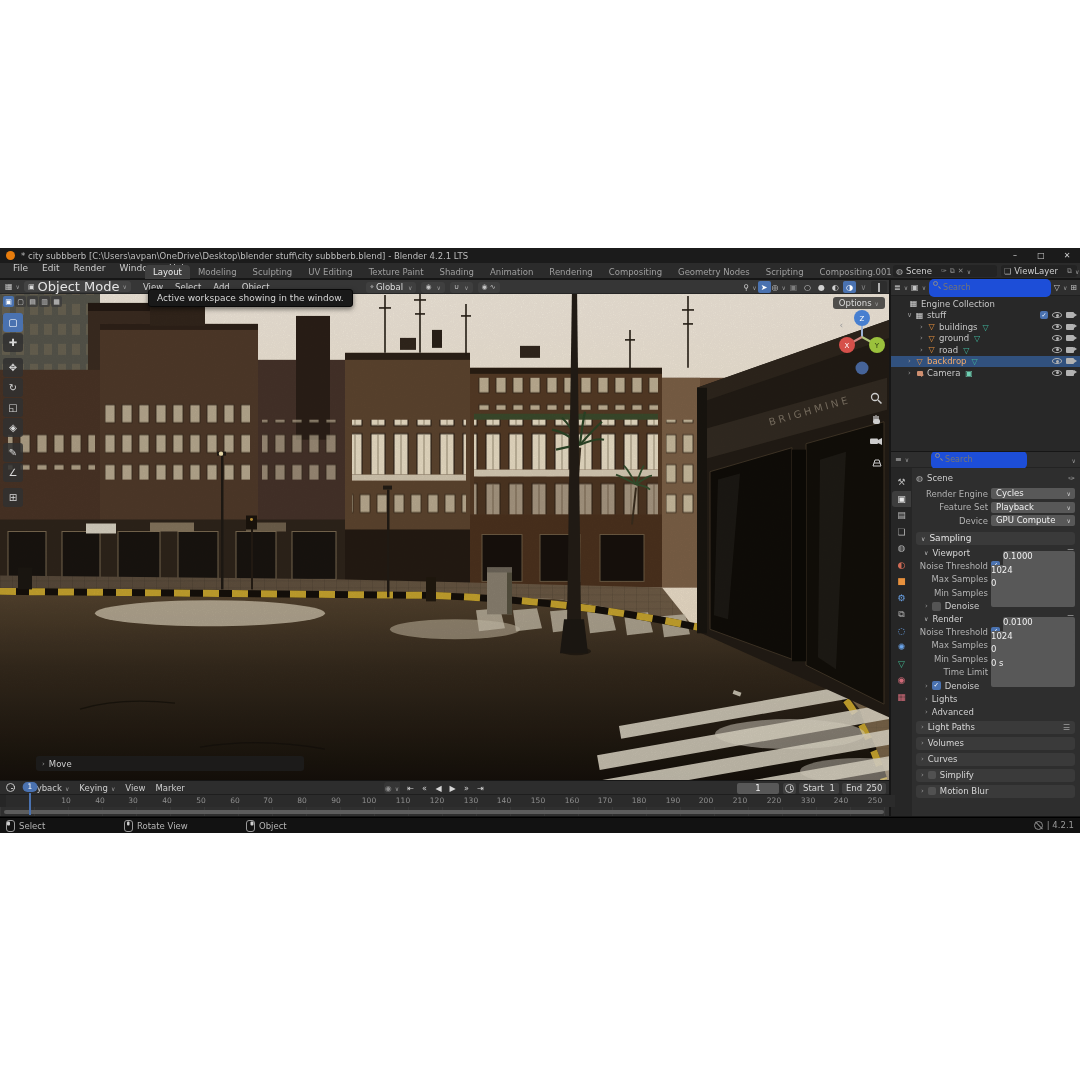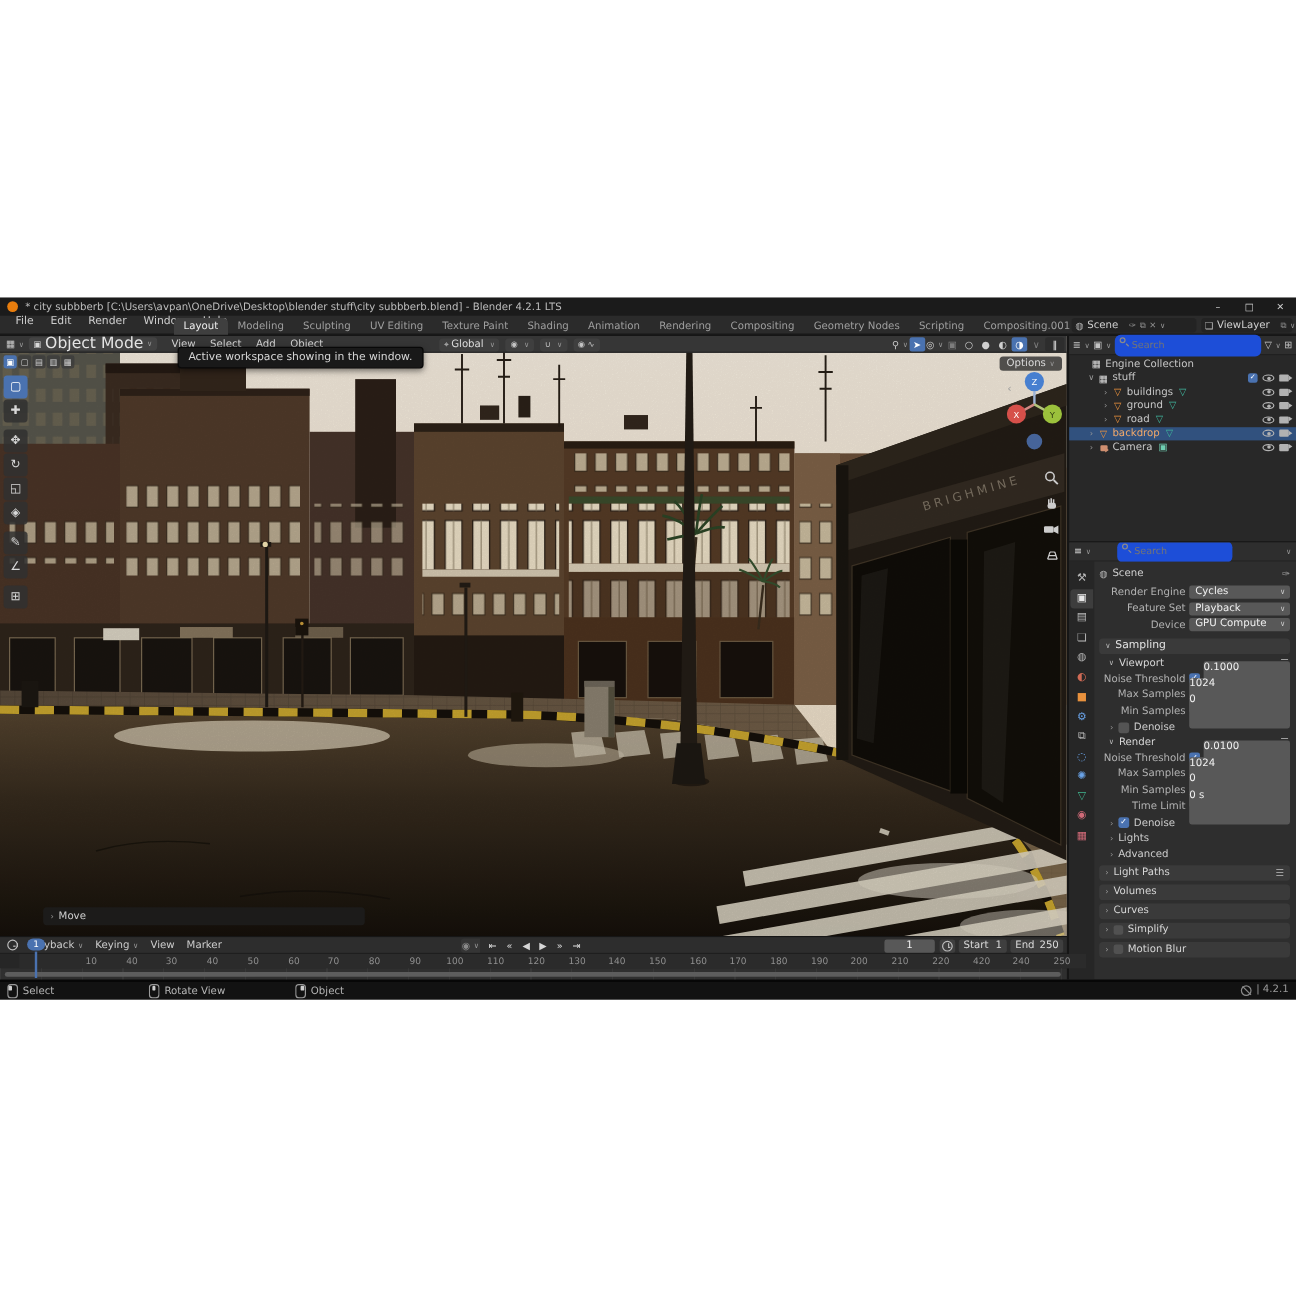--- a/index.html
+++ b/index.html
@@ -125,21 +125,21 @@
   .tlmenu{padding:0 5px;color:#cdcdcd;font-size:8.5px}
   .clockic{width:9px;height:9px;border:1px solid #bdbdbd;border-radius:50%;position:relative;margin:0 2px}
   .clockic::after{content:"";position:absolute;left:3.5px;top:1.5px;width:1px;height:3px;background:#bdbdbd}
   .clockic::before{content:"";position:absolute;left:3.5px;top:4px;width:2.5px;height:1px;background:#bdbdbd}
   .transport{position:absolute;left:404px;top:1px;display:flex;gap:1px}
   .tpb{width:13px;height:12px;display:flex;align-items:center;justify-content:center;color:#d6d6d6;font-size:8px}
   .recb{position:absolute;left:384px;top:1px;width:16px;height:12px;background:#353535;border-radius:3px 0 0 3px;color:#8b8b8b;display:flex;align-items:center;justify-content:center;font-size:8px}
   .curframe{position:absolute;left:737px;top:1.5px;width:42px;height:11px;background:#585858;border-radius:2px;color:#f2f2f2;text-align:center;line-height:11px;font-size:8.5px}
   .tlclock{position:absolute;left:783px;top:1.5px;width:13px;height:11px;background:#3f3f3f;border-radius:2px;display:flex;align-items:center;justify-content:center}
   .sefield{position:absolute;top:1.5px;height:11px;background:#3f3f3f;border-radius:2px;display:flex;align-items:center;font-size:8.5px;color:#d9d9d9;padding:0 4px;gap:4px}
-  .ruler{position:absolute;left:16px;top:14px;width:100%;height:12px;background:#2b2b2b}
+  .ruler{position:absolute;left:6px;top:14px;width:100%;height:12px;background:#2b2b2b}
   .tick{position:absolute;top:1px;transform:translateX(-50%);font-size:7.5px;color:#8f8f8f}
   .fbadge{position:absolute;left:30px;top:1px;transform:translateX(-50%);background:#4a72b0;border-radius:6px;padding:0 5px;color:#fff;font-size:7.5px;height:10px;line-height:10px;z-index:3}
   .phead{position:absolute;left:29px;top:12px;width:2px;height:22px;background:#4a72b0;z-index:2}
   .tltrack{position:absolute;left:0;top:26px;width:100%;height:9px;background:#2f2f2f;background-image:repeating-linear-gradient(90deg,#383838 0 1px,transparent 1px 34px)}
   .tlscroll{position:absolute;left:4px;top:29px;width:880px;height:4px;background:#5d5d5d;border-radius:2px}
 
   
   .statusbar{position:absolute;left:0;top:569px;width:100%;height:16px;background:#121212;border-top:1px solid #000}
   .sbitem{position:absolute;top:2px;display:flex;align-items:center;gap:4px;color:#b5b5b5;font-size:8.5px}
   .sbright{position:absolute;right:6px;top:2px;display:flex;align-items:center;gap:4px;color:#9a9a9a;font-size:8.5px}
@@ -798,21 +798,21 @@
           <span class="tick" style="left:465px">130</span>
           <span class="tick" style="left:498px">140</span>
           <span class="tick" style="left:532px">150</span>
           <span class="tick" style="left:566px">160</span>
           <span class="tick" style="left:599px">170</span>
           <span class="tick" style="left:633px">180</span>
           <span class="tick" style="left:667px">190</span>
           <span class="tick" style="left:700px">200</span>
           <span class="tick" style="left:734px">210</span>
           <span class="tick" style="left:768px">220</span>
-          <span class="tick" style="left:802px">420</span>
+          <span class="tick" style="left:802px">330</span>
           <span class="tick" style="left:835px">240</span>
           <span class="tick" style="left:869px">250</span>
         </div>
     <span class="fbadge">1</span>
     <span class="phead"></span>
     <div class="tltrack"></div>
     <div class="tlscroll"></div>
   </div>
 
   <div class="statusbar">

